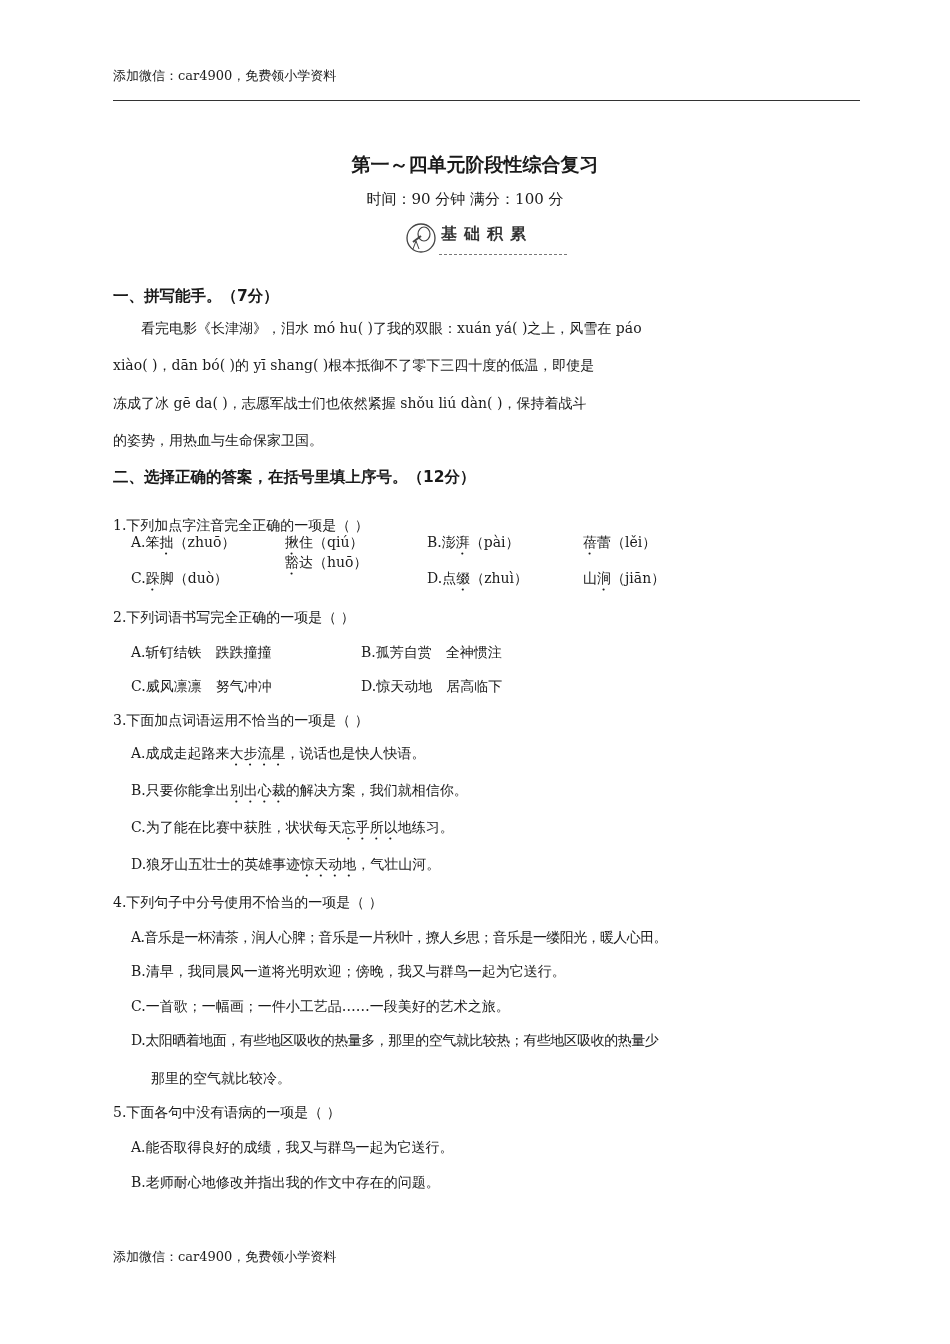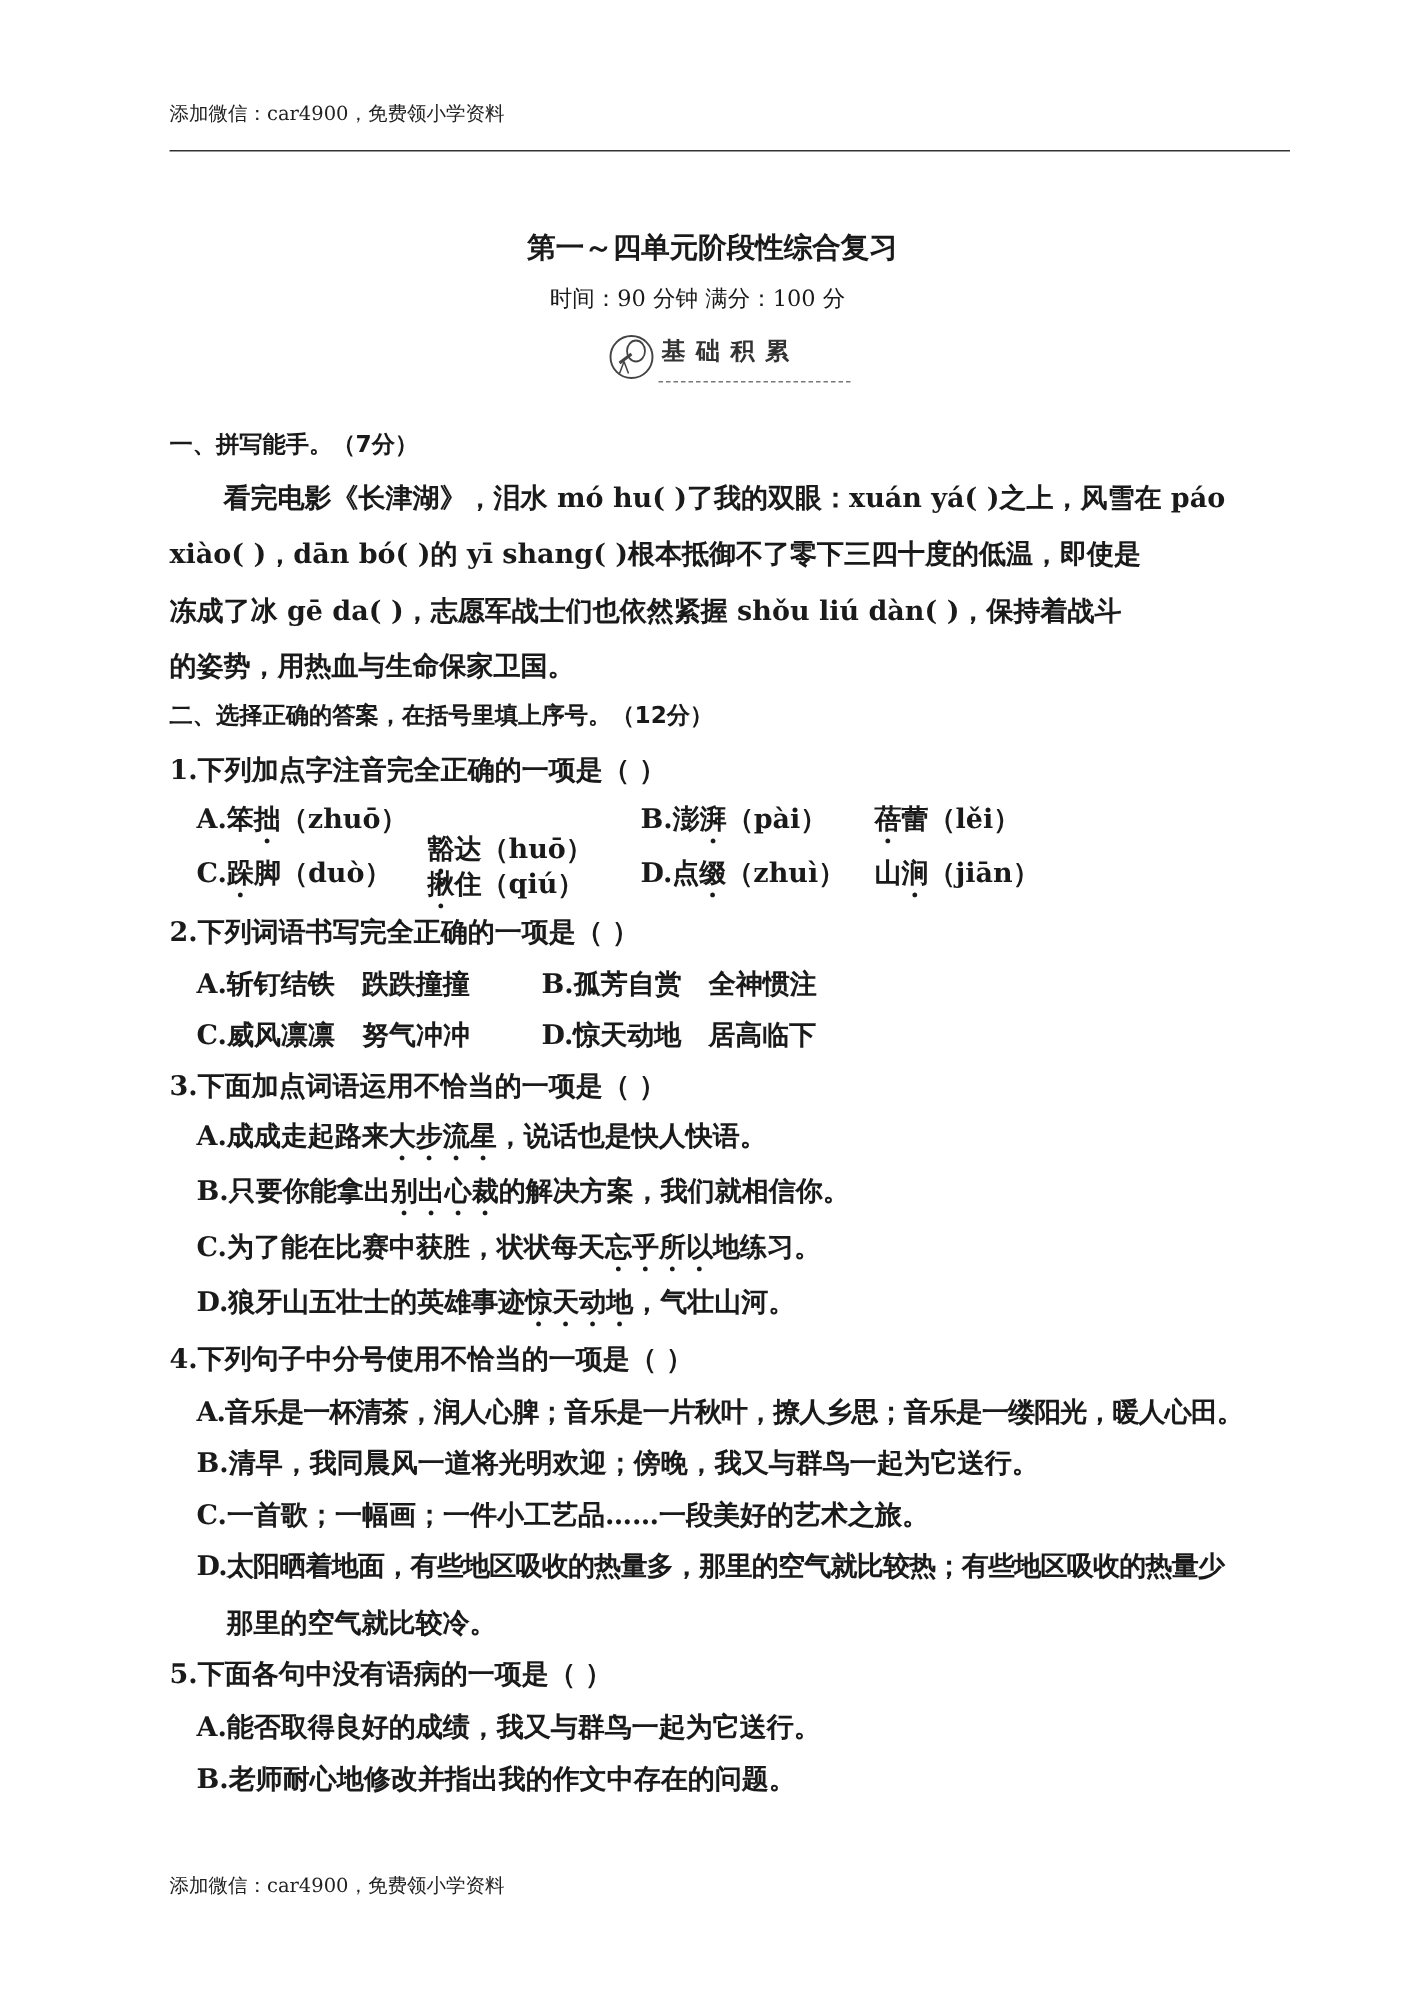--- a/index.html
+++ b/index.html
@@ -9,21 +9,21 @@
   .hdr { font-size: 13px; color: #222; }
   .rule { position: absolute; left: 113px; width: 747px; height: 0; border-top: 1.5px solid #333; }
   .title { left: 0; width: 950px; text-align: center; font-size: 19px; font-weight: bold; top: 152px;
            font-family: "DejaVu Sans", "Liberation Sans", sans-serif; }
   .subtitle { left: 0; width: 930px; text-align: center; font-size: 15px; top: 190px; }
   .badge { left: 405px; top: 222px; height: 36px; }
   .badge-text { position: absolute; left: 36px; top: 2px; font-size: 16px; letter-spacing: 7px;
                 font-family: "DejaVu Sans", "Liberation Sans", sans-serif; font-weight: bold; color:#333; }
   .badge-line { position: absolute; left: 34px; top: 32px; width: 128px; border-top: 1px dashed #777; }
   .sec { font-size: 15.5px; font-weight: bold; font-family: "DejaVu Sans", "Liberation Sans", sans-serif; }
-  .line { font-size: 18px; font-weight: bold; }
+  .line { font-size: 14px; }
   .dot { text-emphasis: dot; -webkit-text-emphasis: dot; text-emphasis-position: under;
          -webkit-text-emphasis-position: under; text-emphasis-style: filled dot; }
 </style>
 </head>
 <body>
 
 <div class="abs hdr" style="left:113px; top:67px;">添加微信：car4900，免费领小学资料</div>
 <div class="rule" style="top:100px;"></div>
 
 <div class="abs title">第一～四单元阶段性综合复习</div>
@@ -42,23 +42,23 @@
 </div>
 
 <div class="abs sec" style="left:113px; top:286px;">一、拼写能手。（7分）</div>
 <div class="abs line" style="left:113px; top:320px;">　　看完电影《长津湖》，泪水 mó hu(      )了我的双眼：xuán yá(      )之上，风雪在 páo</div>
 <div class="abs line" style="left:113px; top:357px;">xiào(      )，dān bó(      )的 yī shang(      )根本抵御不了零下三四十度的低温，即使是</div>
 <div class="abs line" style="left:113px; top:395px;">冻成了冰 gē da(      )，志愿军战士们也依然紧握 shǒu liú dàn(            )，保持着战斗</div>
 <div class="abs line" style="left:113px; top:432px;">的姿势，用热血与生命保家卫国。</div>
 
 <div class="abs sec" style="left:113px; top:467px;">二、选择正确的答案，在括号里填上序号。（12分）</div>
 
-<div class="abs line" style="left:113px; top:501px;text-align:center;">1.下列加点字注音完全正确的一项是（      ）</div>
+<div class="abs line" style="left:113px; top:517px;text-align:center;">1.下列加点字注音完全正确的一项是（      ）</div>
 <div class="abs line" style="left:131px; top:534px;"><span>A.笨</span><span class="dot">拙</span><span>（zhuō）</span></div>
-<div class="abs line" style="left:285px; top:534px;margin-top:43px;"><span></span><span class="dot">揪</span><span>住（qiú）</span></div>
+<div class="abs line" style="left:285px; top:534px;"><span></span><span class="dot">揪</span><span>住（qiú）</span></div>
 <div class="abs line" style="left:427px; top:534px;"><span>B.澎</span><span class="dot">湃</span><span>（pài）</span></div>
 <div class="abs line" style="left:583px; top:534px;"><span></span><span class="dot">蓓</span><span>蕾（lěi）</span></div>
 <div class="abs line" style="left:131px; top:570px;"><span>C.</span><span class="dot">跺</span><span>脚（duò）</span></div>
 <div class="abs line" style="left:285px; top:554px;"><span></span><span class="dot">豁</span><span>达（huō）</span></div>
 <div class="abs line" style="left:427px; top:570px;"><span>D.点</span><span class="dot">缀</span><span>（zhuì）</span></div>
 <div class="abs line" style="left:583px; top:570px;"><span>山</span><span class="dot">涧</span><span>（jiān）</span></div>
 
 <div class="abs line" style="left:113px; top:609px;">2.下列词语书写完全正确的一项是（      ）</div>
 <div class="abs line" style="left:131px; top:644px;">A.斩钉结铁　跌跌撞撞</div>
 <div class="abs line" style="left:361px; top:644px;">B.孤芳自赏　全神惯注</div>

